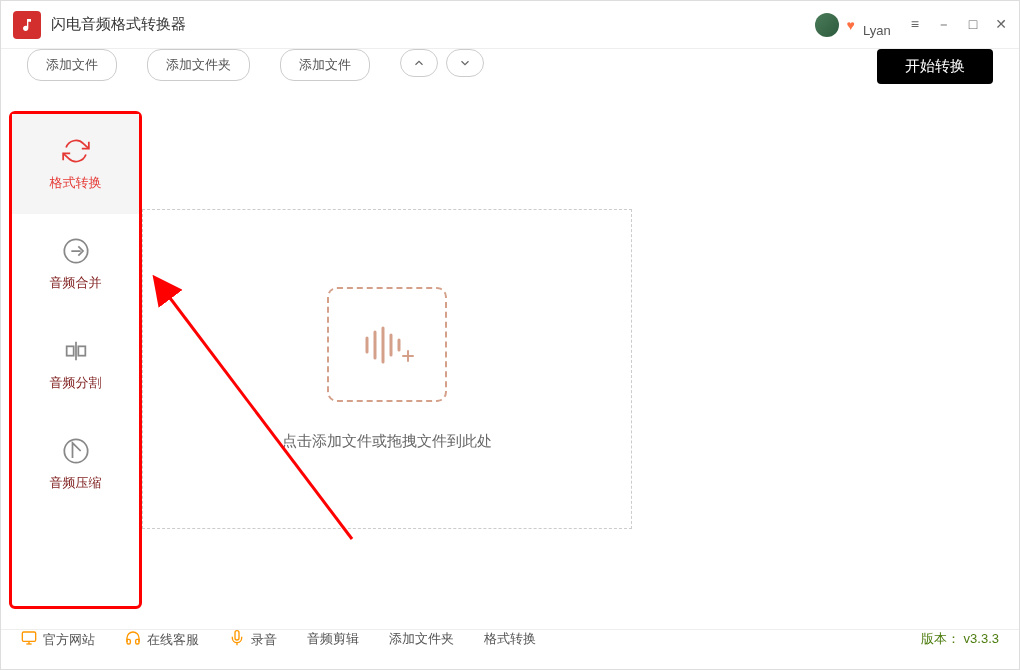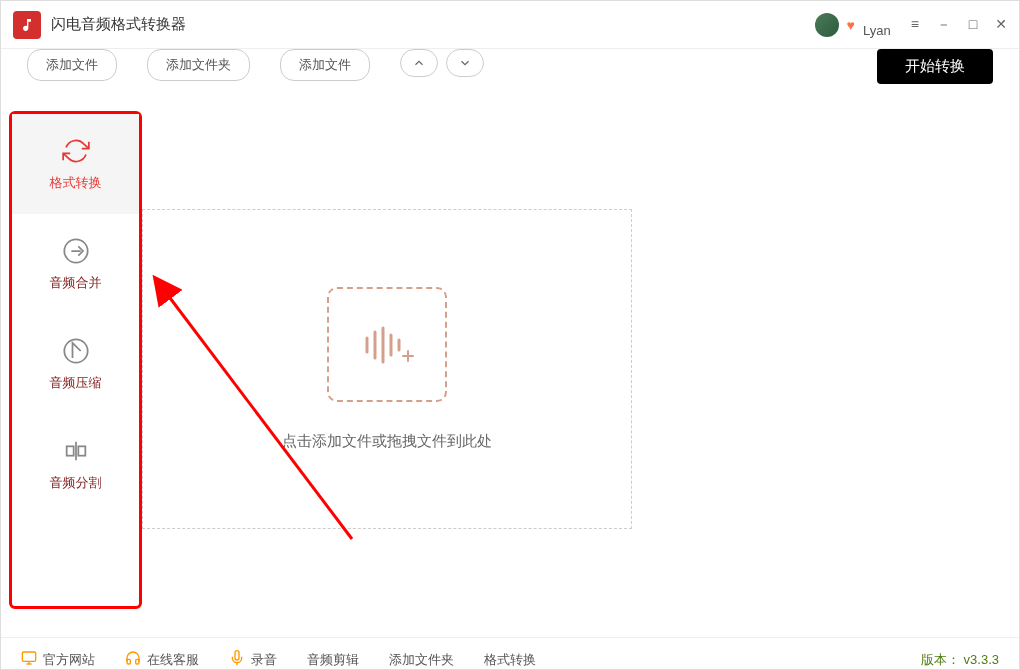--- a/index.html
+++ b/index.html
@@ -32,21 +32,21 @@
     .side-label { font-size: 13px; color: #7f1d1d; }
     
     .content { flex: 1; display: flex; align-items: center; position: relative; }
     .dropzone { width: 490px; height: 320px; border: 1px dashed #ccc; display: flex; flex-direction: column; align-items: center; justify-content: center; gap: 30px; }
     .drop-icon-box { width: 120px; height: 115px; border: 2px dashed #d4a08a; border-radius: 10px; display: flex; align-items: center; justify-content: center; }
     .drop-icon-inner { width: 60px; height: 50px; color: #d4a08a; position: relative; }
     .drop-text { font-size: 15px; color: #666; }
     
     .arrow-annotation { position: absolute; left: 10px; top: 150px; pointer-events: none; }
     
-    .footer { height: 32px; border-top: 1px solid #eee; display: flex; align-items: flex-end; padding: 0 20px; gap: 30px; font-size: 13px; color: #555; margin-top: 8px; }
+    .footer { height: 32px; border-top: 1px solid #eee; display: flex; align-items: flex-start; padding: 0 20px; gap: 30px; font-size: 13px; color: #555; }
     .footer-item { display: flex; align-items: center; gap: 6px; cursor: pointer; }
     .footer-icon { color: #ff9800; }
     .version { margin-left: auto; color: #4d7c0f; }
   </style>
 </head>
 <body>
 
 <div class="titlebar">
   <div class="app-icon">
     <svg width="16" height="16" viewBox="0 0 24 24" fill="currentColor">
@@ -103,35 +103,35 @@
         <svg width="28" height="28" viewBox="0 0 24 24" fill="none" stroke="currentColor" stroke-width="1.5">
             <circle cx="12" cy="12" r="10"></circle>
             <path d="M8 12h8M14 8l4 4-4 4"></path>
           </svg>
       </div>
       <span class="side-label">音频合并</span>
     </div>
     <div class="side-item">
       <div class="side-icon">
         <svg width="28" height="28" viewBox="0 0 24 24" fill="none" stroke="currentColor" stroke-width="1.5">
-            <circle cx="12" cy="12" r="10"></circle>
-            <path d="M9 18V5l7 7"></path>
-          </svg>
-      </div>
-      <span class="side-label">音频压缩</span>
-    </div>
-    <div class="side-item">
-      <div class="side-icon">
-        <svg width="28" height="28" viewBox="0 0 24 24" fill="none" stroke="currentColor" stroke-width="1.5">
             <rect x="4" y="8" width="6" height="8"></rect>
             <rect x="14" y="8" width="6" height="8"></rect>
             <line x1="12" y1="4" x2="12" y2="20"></line>
           </svg>
       </div>
       <span class="side-label">音频分割</span>
+    </div>
+    <div class="side-item">
+      <div class="side-icon">
+        <svg width="28" height="28" viewBox="0 0 24 24" fill="none" stroke="currentColor" stroke-width="1.5">
+            <circle cx="12" cy="12" r="10"></circle>
+            <path d="M9 18V5l7 7"></path>
+          </svg>
+      </div>
+      <span class="side-label">音频压缩</span>
     </div>
   </div>
 
   <div class="content">
     <svg class="arrow-annotation" width="220" height="300">
       <defs>
           <marker id="ah" markerWidth="10" markerHeight="10" refX="2" refY="5" orient="auto">
             <path d="M0,0 L10,5 L0,10 Z" fill="#f00"></path>
           </marker>
         </defs>

